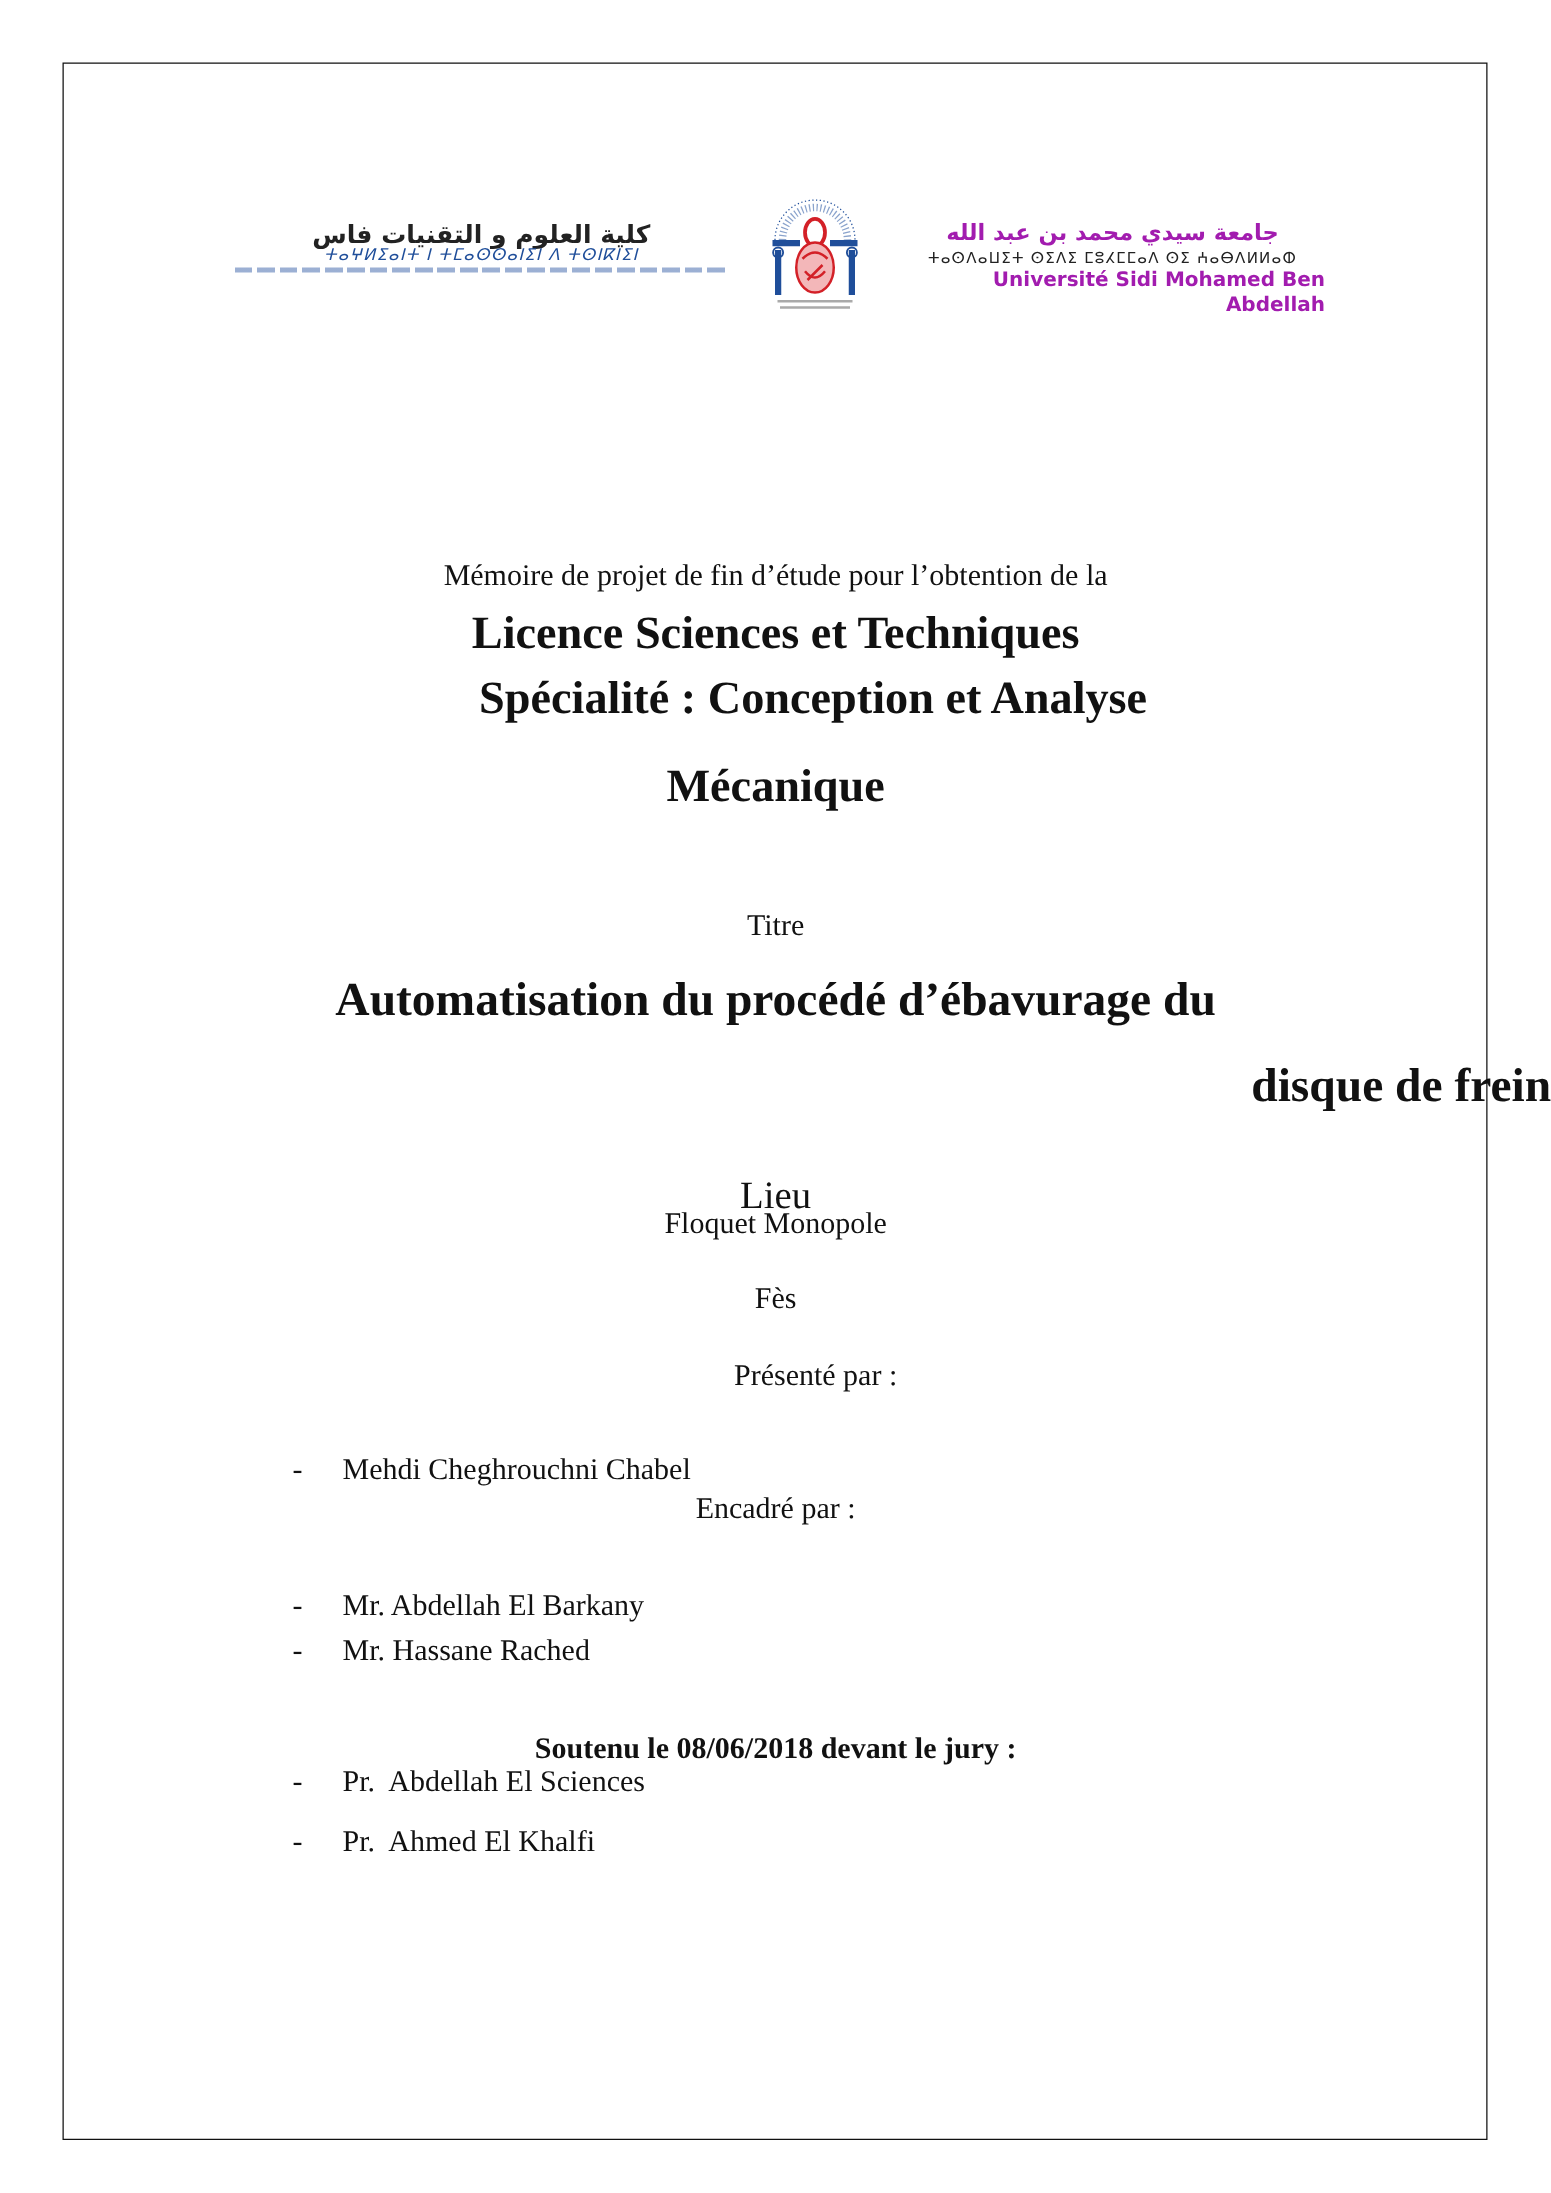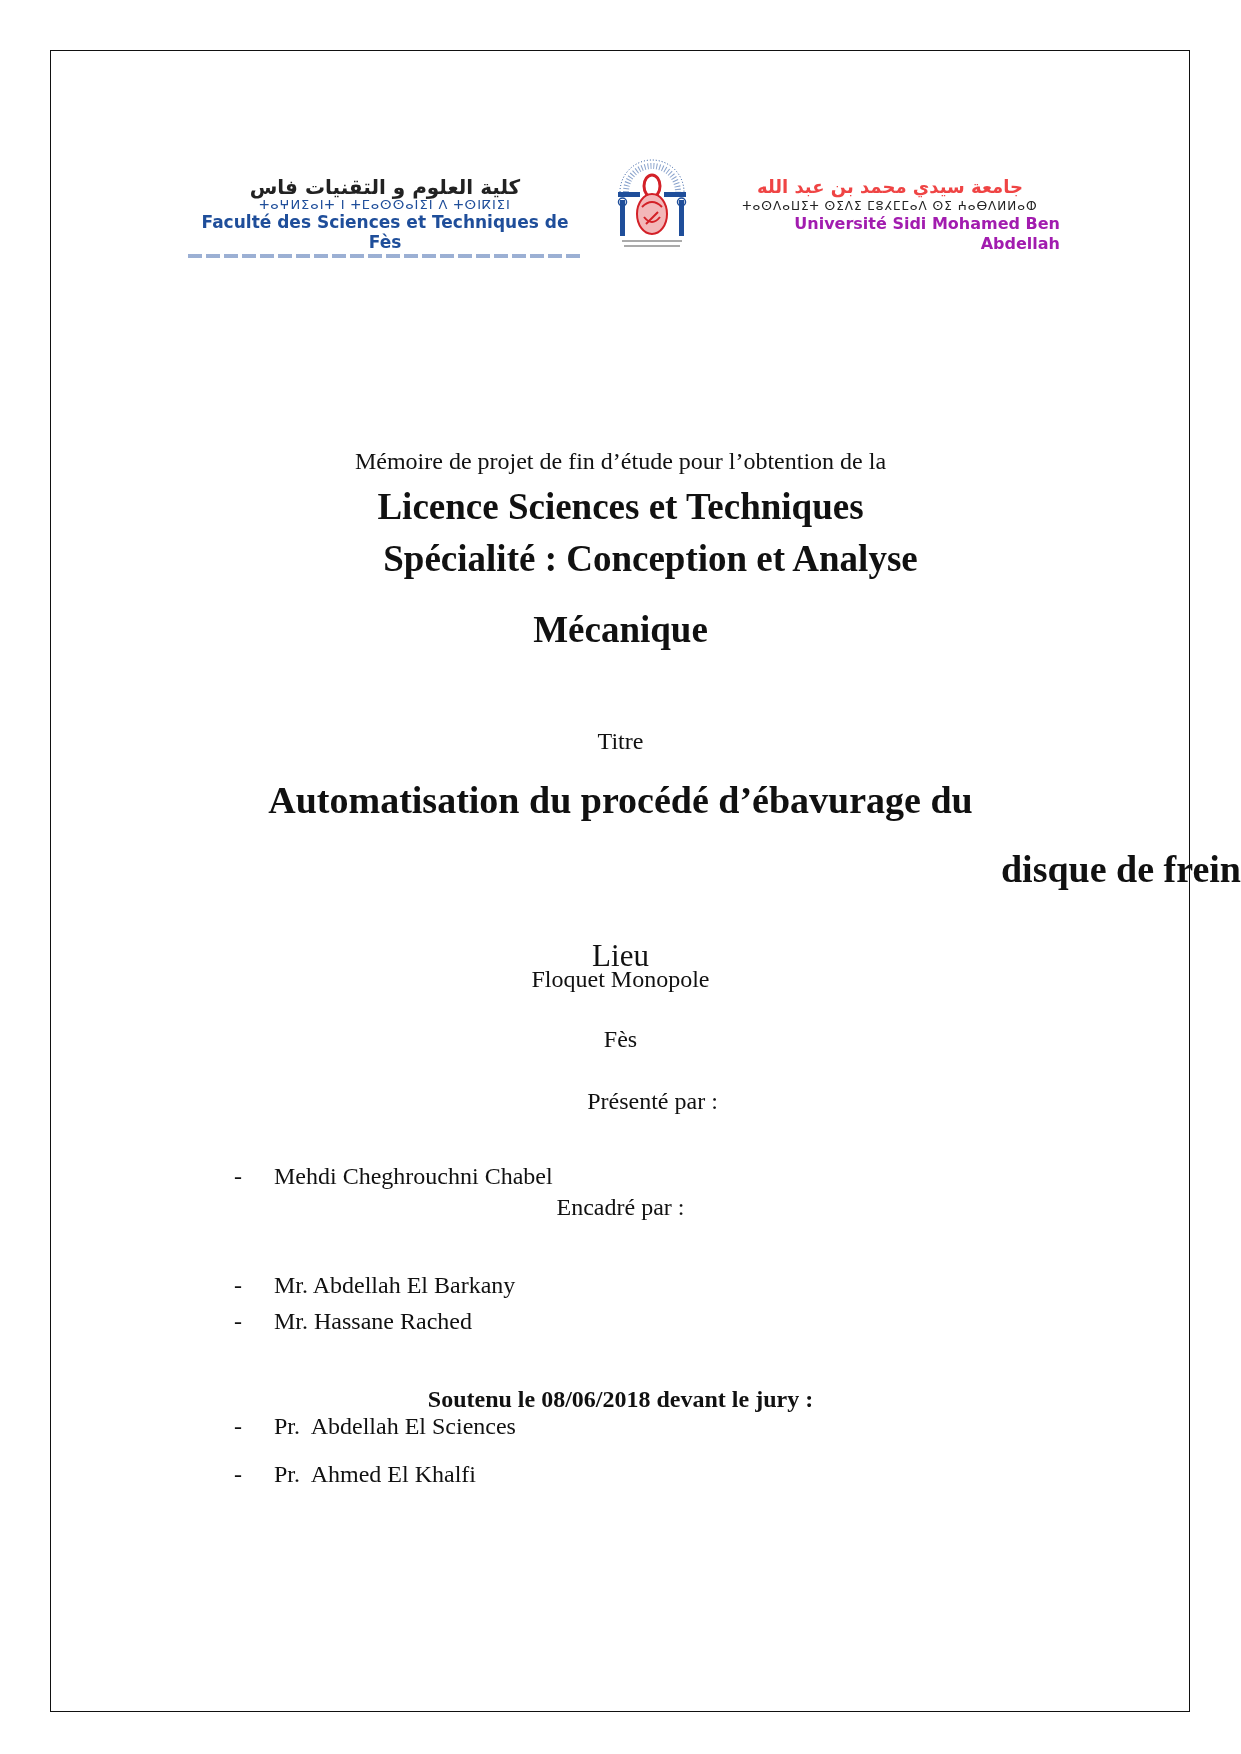--- a/index.html
+++ b/index.html
@@ -11,31 +11,31 @@
       box-sizing: border-box;
     }
     .serif { font-family: "Liberation Serif", "DejaVu Serif", serif; color: #111; }
     .sans { font-family: "DejaVu Sans", "Liberation Sans", sans-serif; }
 
     
     .logo-fst {
       position: absolute; left: 185px; top: 176px; width: 400px; text-align: center;
     }
     .fst-ar { font-size: 20px; font-weight: bold; color: #222; direction: rtl; line-height: 22px; }
-    .fst-tf { font-size: 13px; color: #1f4e9a; letter-spacing: 1px; line-height: 14px; }
+    .fst-tf { font-size: 13px; color: #1f4e9a; letter-spacing: 1px; line-height: 14px; font-style: italic; }
     .fst-fr { font-size: 17px; font-weight: bold; color: #1f4e9a; line-height: 20px; }
     .fst-rule { margin: 2px auto 0; width: 395px; height: 4px;
       background: repeating-linear-gradient(90deg, #4a6fb0 0 14px, transparent 14px 18px); opacity: .55; }
 
     .logo-emblem { position: absolute; left: 612px; top: 152px; width: 80px; height: 100px; }
 
     .logo-usmba {
       position: absolute; left: 720px; top: 176px; width: 340px; text-align: center;
     }
-    .usmba-ar { font-size: 18px; font-weight: bold; color: #ef4444; direction: rtl; line-height: 22px; }
+    .usmba-ar { font-size: 18px; font-weight: bold; color: #a21caf; direction: rtl; line-height: 22px; }
     .usmba-tf { font-size: 12px; color: #222; letter-spacing: 1px; line-height: 16px; }
     .usmba-fr { font-size: 16px; font-weight: bold; color: #a21caf; line-height: 20px; text-align: right; }
 
     
     .center { position: absolute; left: 0; width: 1241px; text-align: center; }
     .t-intro { top: 448px; font-size: 24px; }
     .t-licence { top: 485px; font-size: 37px; font-weight: bold; }
     .t-spec { top: 537px; font-size: 37px; font-weight: bold; padding-left: 30px; }
     .t-meca { top: 608px; font-size: 37px; font-weight: bold; }
     .t-titre-label { top: 728px; font-size: 24px; }
@@ -57,21 +57,20 @@
     .li-jury2 { top: 1434px; }
   </style>
 </head>
 <body>
 
 <div class="page-frame"></div>
 
 <div class="logo-fst sans">
   <div class="fst-ar">كلية العلوم و التقنيات فاس</div>
   <div class="fst-tf">ⵜⴰⵖⵍⵉⴰⵏⵜ ⵏ ⵜⵎⴰⵙⵙⴰⵏⵉⵏ ⴷ ⵜⵙⵏⴽⵏⵉⵏ</div>
-  <div class="fst-fr">Faculté des Sciences et Techniques de Fès</div>
   <div class="fst-rule"></div>
 </div>
 
 <div class="logo-emblem">
   <svg width="80" height="100" viewBox="0 0 80 100">
     <path d="M8 40 A32 32 0 0 1 72 40" fill="none" stroke="#1f4e9a" stroke-width="1" stroke-dasharray="1 2"></path>
     <path d="M14 40 A26 26 0 0 1 66 40" fill="none" stroke="#8aa3cc" stroke-width="6" stroke-dasharray="1 2"></path>
     <rect x="6" y="40" width="22" height="5" fill="#1f4e9a"></rect>
     <rect x="52" y="40" width="22" height="5" fill="#1f4e9a"></rect>
     <rect x="8" y="48" width="5" height="36" fill="#1f4e9a"></rect>

